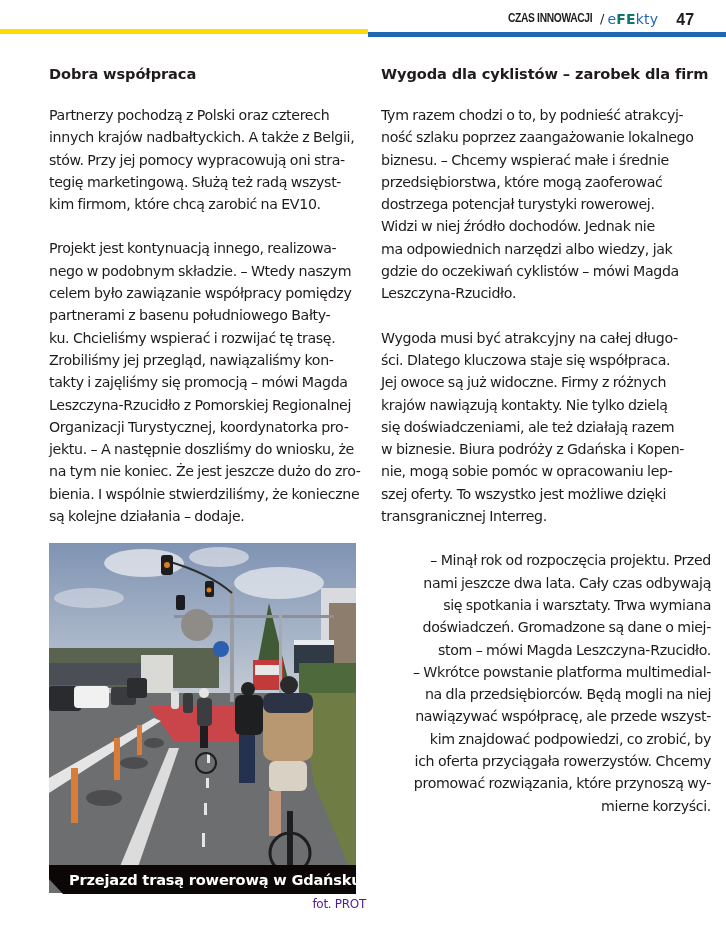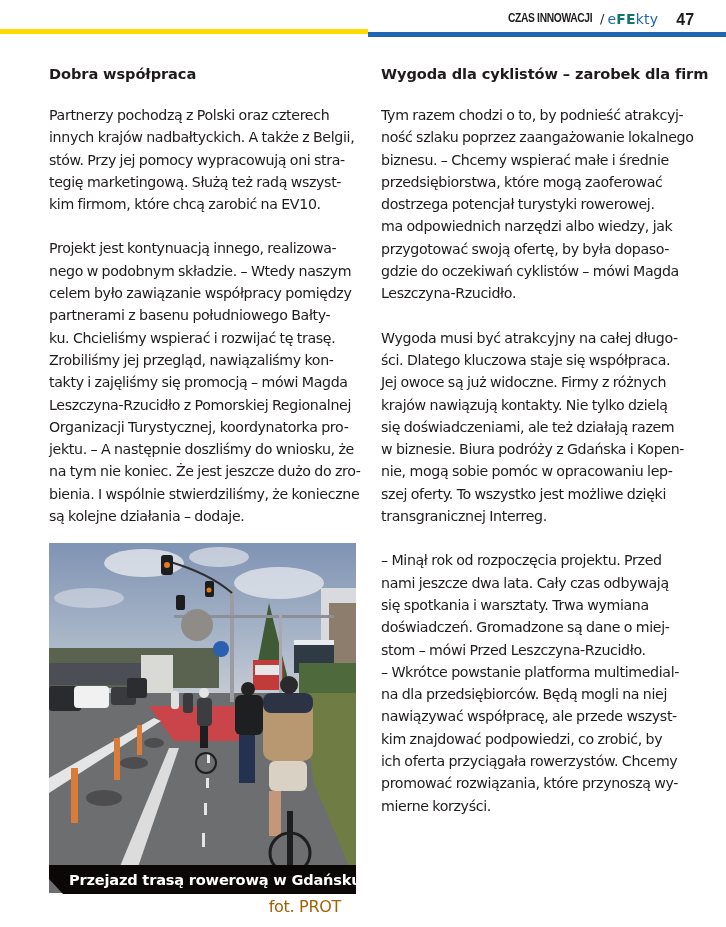--- a/index.html
+++ b/index.html
@@ -17,28 +17,28 @@
     .rh-brand .light { font-weight: normal; color: #1f67b1; }
     .rh-page { font-family: "Liberation Sans", sans-serif; font-weight: bold; font-size: 16px; color: #1f1b1c; margin-left: 18px; }
 
     .column { position: absolute; top: 64px; font-size: 14.2px; line-height: 22.3px; }
     .col-left { left: 49px; width: 312px; }
     .col-right { left: 381px; width: 330px; }
 
     .heading { font-weight: bold; font-size: 14.6px; line-height: 20px; margin-bottom: 20px; letter-spacing: -0.1px; }
     .para { margin-bottom: 22px; letter-spacing: -0.35px; word-spacing: -0.5px; }
     .para .line { display: block; white-space: nowrap; }
-    .para.tight { margin-bottom: 0; }
+    .para.tight { margin-bottom: 0; text-align: right; }
 
     .photo { position: absolute; left: 49px; top: 543px; width: 307px; height: 350px; overflow: hidden; background: #8a9099; }
     .photo svg { display: block; }
     .caption-bar { position: absolute; left: 49px; top: 865px; width: 307px; height: 29px; background: #0c0707;
       clip-path: polygon(0 0, 100% 0, 100% 100%, 14px 100%, 0 14px); display: flex; align-items: center; padding-left: 20px; }
     .caption-text { color: #ffffff; font-weight: bold; font-size: 14.6px; letter-spacing: -0.2px; white-space: nowrap; }
-    .photo-credit { position: absolute; right: 385px; top: 897px; font-size: 16px; color: #a16207; letter-spacing: -0.3px; }
+    .photo-credit { position: absolute; right: 360px; top: 897px; font-size: 12px; color: #4c1d95; letter-spacing: -0.3px; }
   </style>
 </head>
 <body>
 
 <div class="header-bar-yellow"></div>
 <div class="header-bar-blue"></div>
 
 <div class="running-head">
   <span class="rh-section">CZAS INNOWACJI</span>
   <span class="rh-slash">/</span>
@@ -169,22 +169,22 @@
 
 <div class="column col-right">
   <div class="heading">Wygoda dla cyklistów – zarobek dla firm</div>
 
   <div class="para">
     <span class="line">Tym razem chodzi o to, by podnieść atrakcyj-</span>
     <span class="line">ność szlaku poprzez zaangażowanie lokalnego</span>
     <span class="line">biznesu. – Chcemy wspierać małe i średnie</span>
     <span class="line">przedsiębiorstwa, które mogą zaoferować</span>
     <span class="line">dostrzega potencjał turystyki rowerowej.</span>
+    <span class="line">Widzi w niej źródło dochodów. Jednak nie</span>
     <span class="line">ma odpowiednich narzędzi albo wiedzy, jak</span>
-    <span class="line">przygotować swoją ofertę, by była dopaso-</span>
     <span class="line">gdzie do oczekiwań cyklistów – mówi Magda</span>
     <span class="line">Leszczyna-Rzucidło.</span>
   </div>
 
   <div class="para">
     <span class="line">Wygoda musi być atrakcyjny na całej długo-</span>
     <span class="line">ści. Dlatego kluczowa staje się współpraca.</span>
     <span class="line">Jej owoce są już widoczne. Firmy z różnych</span>
     <span class="line">krajów nawiązują kontakty. Nie tylko dzielą</span>
     <span class="line">się doświadczeniami, ale też działają razem</span>
@@ -192,21 +192,21 @@
     <span class="line">nie, mogą sobie pomóc w opracowaniu lep-</span>
     <span class="line">szej oferty. To wszystko jest możliwe dzięki</span>
     <span class="line">transgranicznej Interreg.</span>
   </div>
 
   <div class="para tight">
     <span class="line">– Minął rok od rozpoczęcia projektu. Przed</span>
     <span class="line">nami jeszcze dwa lata. Cały czas odbywają</span>
     <span class="line">się spotkania i warsztaty. Trwa wymiana</span>
     <span class="line">doświadczeń. Gromadzone są dane o miej-</span>
-    <span class="line">stom – mówi Przed Leszczyna-Rzucidło.</span>
+    <span class="line">stom – mówi Magda Leszczyna-Rzucidło.</span>
   </div>
 
   <div class="para tight">
     <span class="line">– Wkrótce powstanie platforma multimedial-</span>
     <span class="line">na dla przedsiębiorców. Będą mogli na niej</span>
     <span class="line">nawiązywać współpracę, ale przede wszyst-</span>
     <span class="line">kim znajdować podpowiedzi, co zrobić, by</span>
     <span class="line">ich oferta przyciągała rowerzystów. Chcemy</span>
     <span class="line">promować rozwiązania, które przynoszą wy-</span>
     <span class="line">mierne korzyści.</span>

